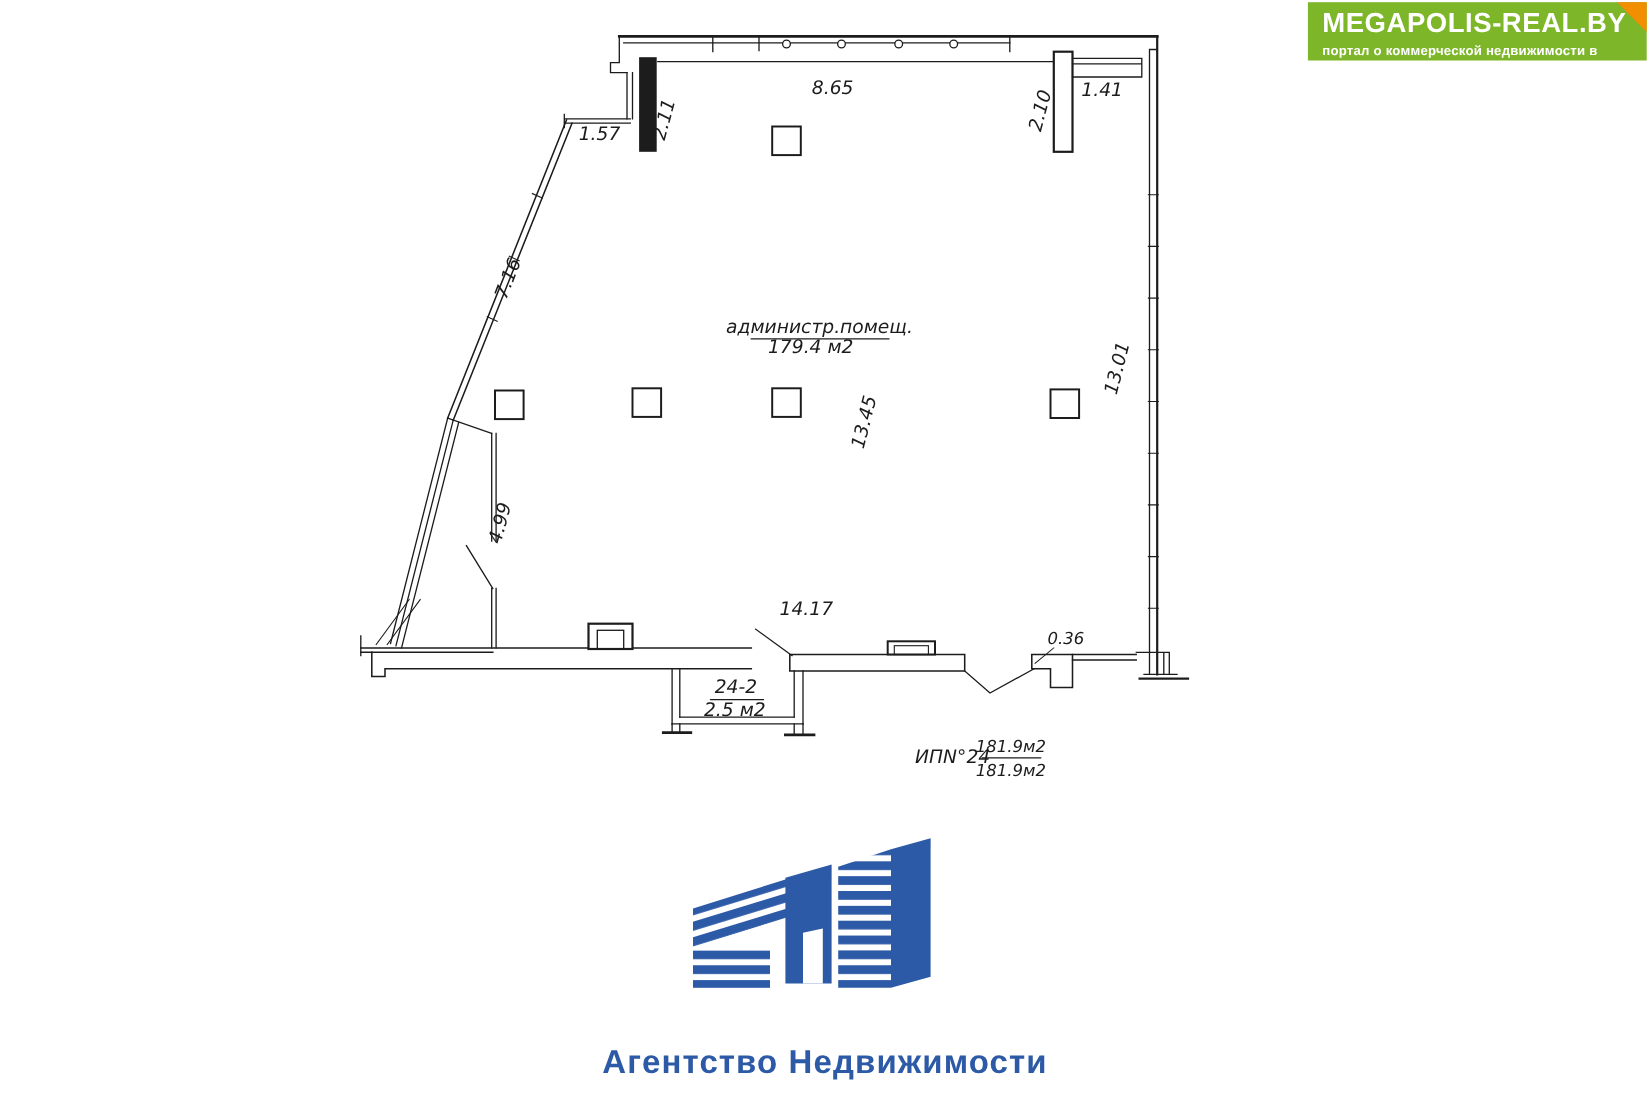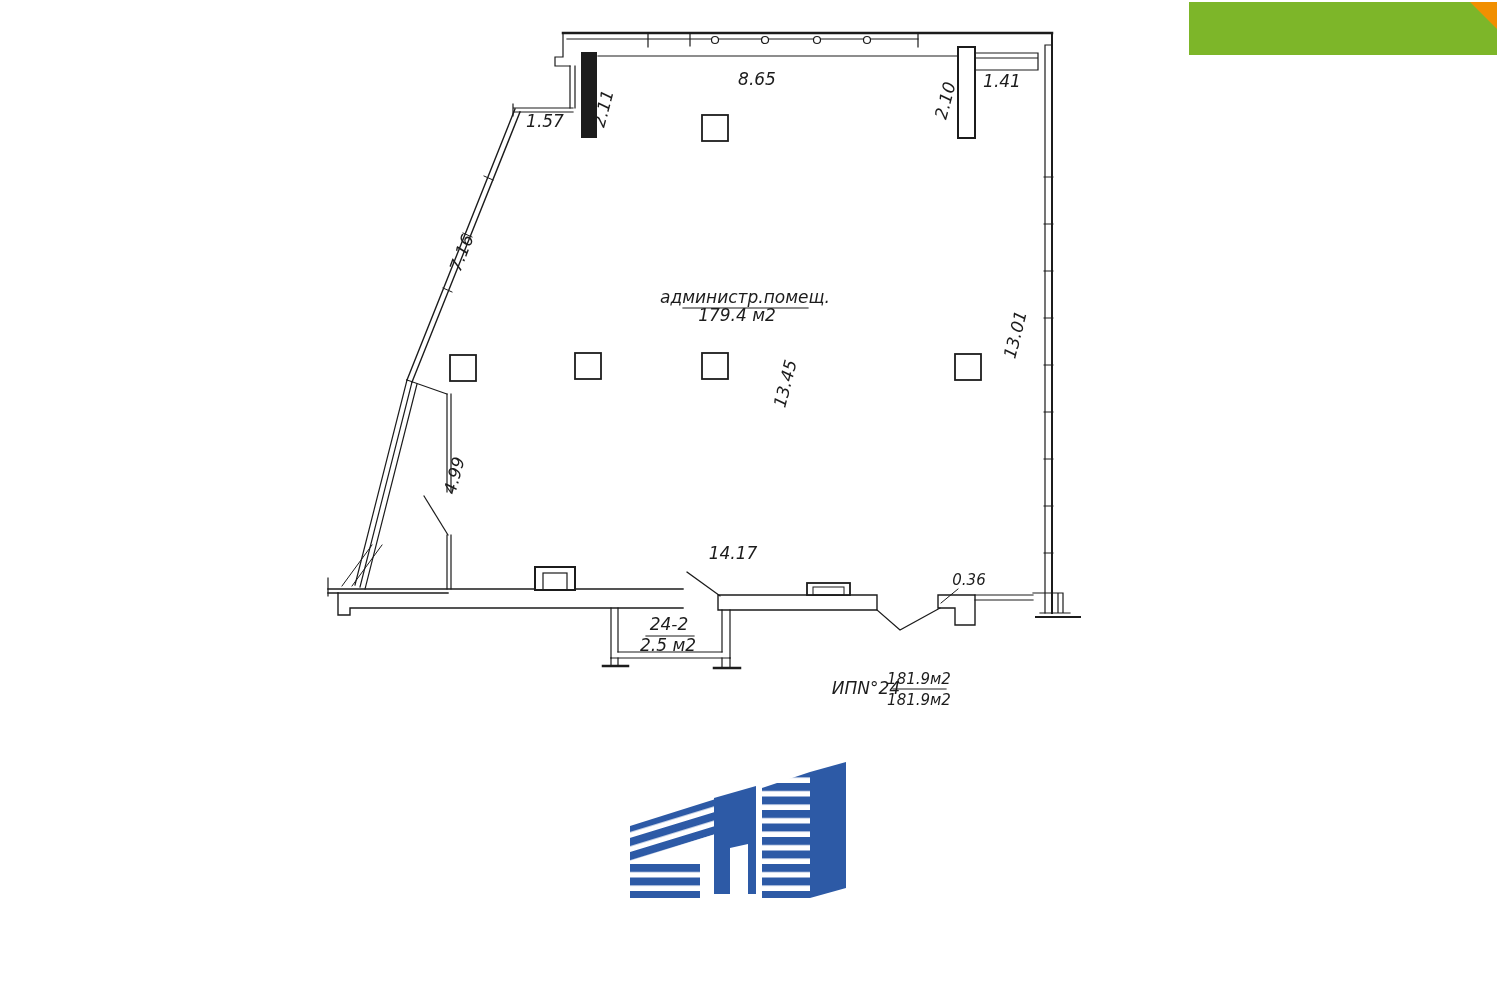--- a/index.html
+++ b/index.html
@@ -154,16 +154,19 @@
       <rect x="630" y="864" width="70" height="34" fill="url(#stripesH)"></rect>
       <polygon points="714,798 756,786 756,894 714,894" style="fill:var(--logo-blue)"></polygon>
       <polygon points="730,848 748,844 748,894 730,894" fill="#fff"></polygon>
       <polygon points="762,788 810,772 810,898 762,898" fill="url(#stripesH)"></polygon>
       <polygon points="810,772 846,762 846,888 810,898" style="fill:var(--logo-blue)"></polygon>
     </g>
   </svg>
 
   <div class="banner">
     <div class="fold"></div>
+    <div class="b-title">MEGAPOLIS-REAL.BY</div>
+    <div class="b-sub">портал о коммерческой недвижимости в Беларуси</div>
   </div>
 
+  <div class="logo-sub">Агентство Недвижимости</div>
 
 </div>
 
 </body></html>

